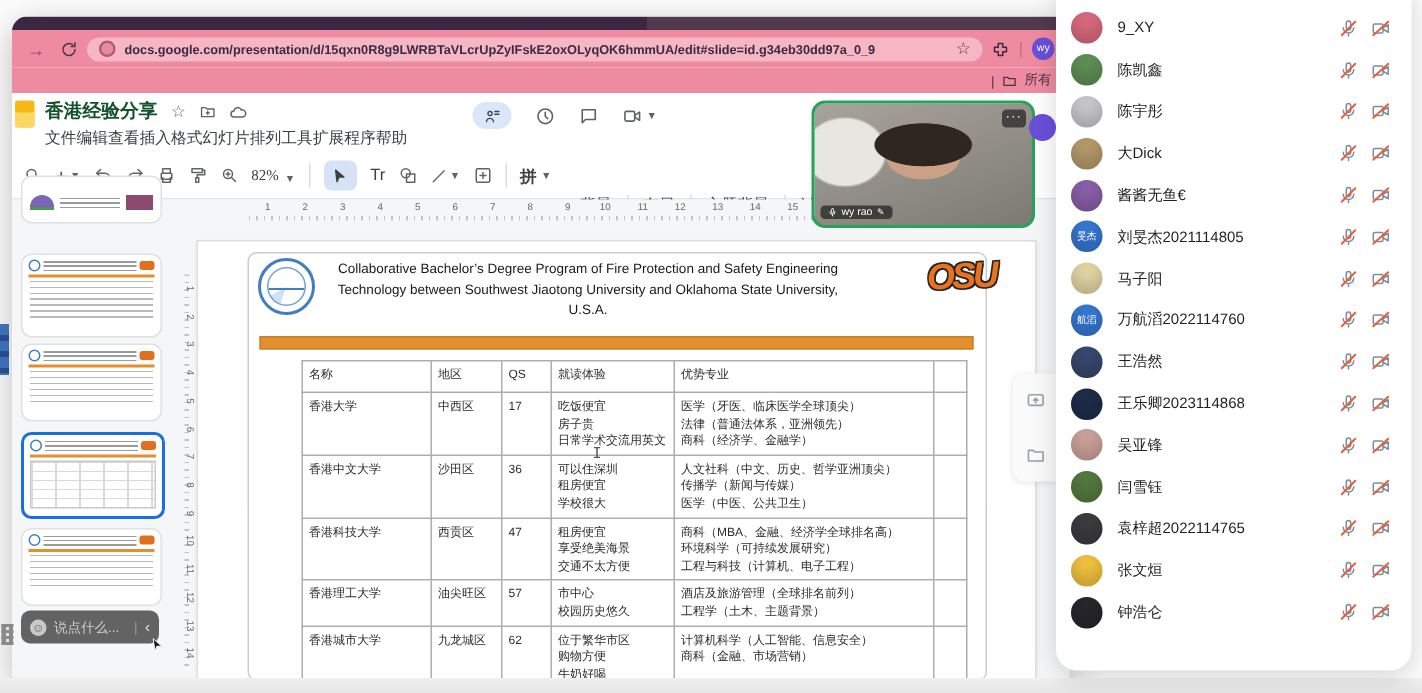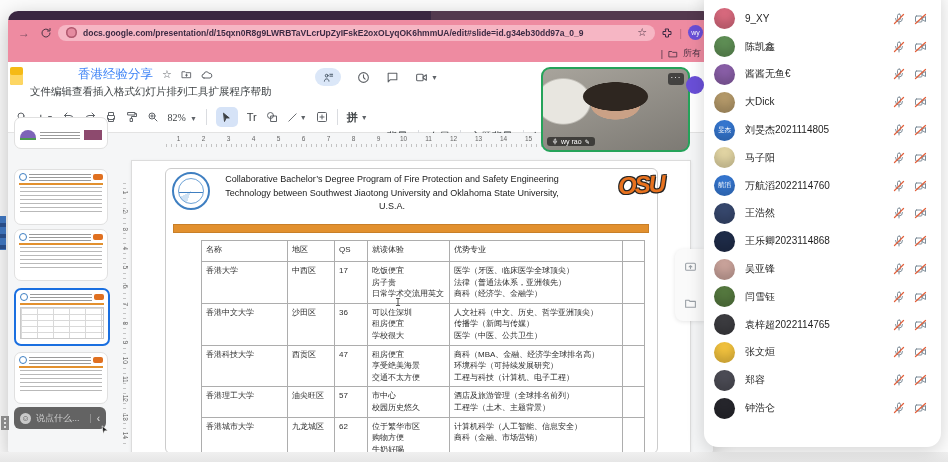--- a/index.html
+++ b/index.html
@@ -14,21 +14,21 @@
   .tabstrip{position:absolute;left:0;top:0;width:100%;height:9px;
     background:linear-gradient(90deg,#3a2741 0 60%,#53394e 60% 100%);}
   .chrometb{position:absolute;left:0;top:9px;width:100%;height:25px;background:#ee8ba1;display:flex;align-items:center;}
   .urlpill{display:flex;align-items:center;height:16px;background:#f6b6c4;border-radius:9px;
     padding:0 8px;flex:1;min-width:0;margin:0 6px;}
   .urltext{font-size:8.5px;color:#3c2a43;font-weight:bold;white-space:nowrap;overflow:hidden;flex:1;}
   .bookbar{position:absolute;left:0;top:34px;width:100%;height:17px;background:#ee8ba1;}
 
   
   .appbar{position:absolute;left:0;top:51px;width:100%;height:40px;background:#fff;}
-  .doctitle{font-size:12.5px;color:#3b82f6;font-weight:normal;margin-left:48px;}
+  .doctitle{font-size:12.5px;color:#14532d;font-weight:bold;}
   .menurow{display:flex;font-size:10.5px;color:#3c4043;}
   .menurow .mi{cursor:default;}
   .tbar{position:absolute;left:0;top:91px;width:100%;height:31px;background:#fff;border-bottom:1px solid #e3e3e3;
     display:flex;align-items:center;padding-left:8px;box-sizing:border-box;gap:9px;}
   .sep{width:1px;height:16px;background:#dadce0;}
   .caret{font-size:7px;color:#5f6368;}
   .tbtxt{display:flex;align-items:center;}
   .tbtxt .lbl{font-size:10.5px;color:#3c4043;padding:0 10px;}
   .tbtxt:not(:first-child){border-left:1px solid #dadce0;}
   .workspace{position:absolute;left:0;top:122px;width:100%;height:322px;background:#f5f6f7;}
@@ -529,42 +529,60 @@
             <line x1="3" y1="21" x2="21" y2="3" stroke="#e2603c" stroke-width="2.6"></line>
           </svg>
           <svg class="ic" style="width:13px;height:12px;stroke:#7e8d99;stroke-width:2;" viewBox="0 0 24 24">
             <rect x="2" y="6" width="13" height="12" rx="2"></rect>
               <path d="M15 11l7-4v10l-7-4z"></path>
             <line x1="2" y1="21" x2="22" y2="3" stroke="#e2603c" stroke-width="2.6"></line>
           </svg>
         </span>
       </div>
         <div class="prow">
+        <span class="pav" style="background: rgb(201, 201, 204);">
+          <span></span>
+        </span>
+        <span class="pname">陈宇彤</span>
+        <span class="picons">
+          <svg class="ic" style="width:12px;height:12px;stroke:#7e8d99;stroke-width:2;" viewBox="0 0 24 24">
+            <rect x="9" y="2" width="6" height="12" rx="3"></rect>
+              <path d="M5 11a7 7 0 0 0 14 0M12 18v4"></path>
+            <line x1="3" y1="21" x2="21" y2="3" stroke="#e2603c" stroke-width="2.6"></line>
+          </svg>
+          <svg class="ic" style="width:13px;height:12px;stroke:#7e8d99;stroke-width:2;" viewBox="0 0 24 24">
+            <rect x="2" y="6" width="13" height="12" rx="2"></rect>
+              <path d="M15 11l7-4v10l-7-4z"></path>
+            <line x1="2" y1="21" x2="22" y2="3" stroke="#e2603c" stroke-width="2.6"></line>
+          </svg>
+        </span>
+      </div>
+        <div class="prow">
+        <span class="pav" style="background: rgb(181, 154, 106);">
+          <span></span>
+        </span>
+        <span class="pname">大Dick</span>
+        <span class="picons">
+          <svg class="ic" style="width:12px;height:12px;stroke:#7e8d99;stroke-width:2;" viewBox="0 0 24 24">
+            <rect x="9" y="2" width="6" height="12" rx="3"></rect>
+              <path d="M5 11a7 7 0 0 0 14 0M12 18v4"></path>
+            <line x1="3" y1="21" x2="21" y2="3" stroke="#e2603c" stroke-width="2.6"></line>
+          </svg>
+          <svg class="ic" style="width:13px;height:12px;stroke:#7e8d99;stroke-width:2;" viewBox="0 0 24 24">
+            <rect x="2" y="6" width="13" height="12" rx="2"></rect>
+              <path d="M15 11l7-4v10l-7-4z"></path>
+            <line x1="2" y1="21" x2="22" y2="3" stroke="#e2603c" stroke-width="2.6"></line>
+          </svg>
+        </span>
+      </div>
+        <div class="prow">
         <span class="pav" style="background: rgb(138, 95, 168);">
           <span></span>
         </span>
         <span class="pname">酱酱无鱼€</span>
-        <span class="picons">
-          <svg class="ic" style="width:12px;height:12px;stroke:#7e8d99;stroke-width:2;" viewBox="0 0 24 24">
-            <rect x="9" y="2" width="6" height="12" rx="3"></rect>
-              <path d="M5 11a7 7 0 0 0 14 0M12 18v4"></path>
-            <line x1="3" y1="21" x2="21" y2="3" stroke="#e2603c" stroke-width="2.6"></line>
-          </svg>
-          <svg class="ic" style="width:13px;height:12px;stroke:#7e8d99;stroke-width:2;" viewBox="0 0 24 24">
-            <rect x="2" y="6" width="13" height="12" rx="2"></rect>
-              <path d="M15 11l7-4v10l-7-4z"></path>
-            <line x1="2" y1="21" x2="22" y2="3" stroke="#e2603c" stroke-width="2.6"></line>
-          </svg>
-        </span>
-      </div>
-        <div class="prow">
-        <span class="pav" style="background: rgb(181, 154, 106);">
-          <span></span>
-        </span>
-        <span class="pname">大Dick</span>
         <span class="picons">
           <svg class="ic" style="width:12px;height:12px;stroke:#7e8d99;stroke-width:2;" viewBox="0 0 24 24">
             <rect x="9" y="2" width="6" height="12" rx="3"></rect>
               <path d="M5 11a7 7 0 0 0 14 0M12 18v4"></path>
             <line x1="3" y1="21" x2="21" y2="3" stroke="#e2603c" stroke-width="2.6"></line>
           </svg>
           <svg class="ic" style="width:13px;height:12px;stroke:#7e8d99;stroke-width:2;" viewBox="0 0 24 24">
             <rect x="2" y="6" width="13" height="12" rx="2"></rect>
               <path d="M15 11l7-4v10l-7-4z"></path>
             <line x1="2" y1="21" x2="22" y2="3" stroke="#e2603c" stroke-width="2.6"></line>
@@ -727,38 +745,20 @@
             <line x1="3" y1="21" x2="21" y2="3" stroke="#e2603c" stroke-width="2.6"></line>
           </svg>
           <svg class="ic" style="width:13px;height:12px;stroke:#7e8d99;stroke-width:2;" viewBox="0 0 24 24">
             <rect x="2" y="6" width="13" height="12" rx="2"></rect>
               <path d="M15 11l7-4v10l-7-4z"></path>
             <line x1="2" y1="21" x2="22" y2="3" stroke="#e2603c" stroke-width="2.6"></line>
           </svg>
         </span>
       </div>
         <div class="prow">
-        <span class="pav" style="background: rgb(76, 76, 85);">
-          <span></span>
-        </span>
-        <span class="pname">郑容</span>
-        <span class="picons">
-          <svg class="ic" style="width:12px;height:12px;stroke:#7e8d99;stroke-width:2;" viewBox="0 0 24 24">
-            <rect x="9" y="2" width="6" height="12" rx="3"></rect>
-              <path d="M5 11a7 7 0 0 0 14 0M12 18v4"></path>
-            <line x1="3" y1="21" x2="21" y2="3" stroke="#e2603c" stroke-width="2.6"></line>
-          </svg>
-          <svg class="ic" style="width:13px;height:12px;stroke:#7e8d99;stroke-width:2;" viewBox="0 0 24 24">
-            <rect x="2" y="6" width="13" height="12" rx="2"></rect>
-              <path d="M15 11l7-4v10l-7-4z"></path>
-            <line x1="2" y1="21" x2="22" y2="3" stroke="#e2603c" stroke-width="2.6"></line>
-          </svg>
-        </span>
-      </div>
-        <div class="prow">
         <span class="pav" style="background: rgb(38, 38, 44);">
           <span></span>
         </span>
         <span class="pname">钟浩仑</span>
         <span class="picons">
           <svg class="ic" style="width:12px;height:12px;stroke:#7e8d99;stroke-width:2;" viewBox="0 0 24 24">
             <rect x="9" y="2" width="6" height="12" rx="3"></rect>
               <path d="M5 11a7 7 0 0 0 14 0M12 18v4"></path>
             <line x1="3" y1="21" x2="21" y2="3" stroke="#e2603c" stroke-width="2.6"></line>
           </svg>

